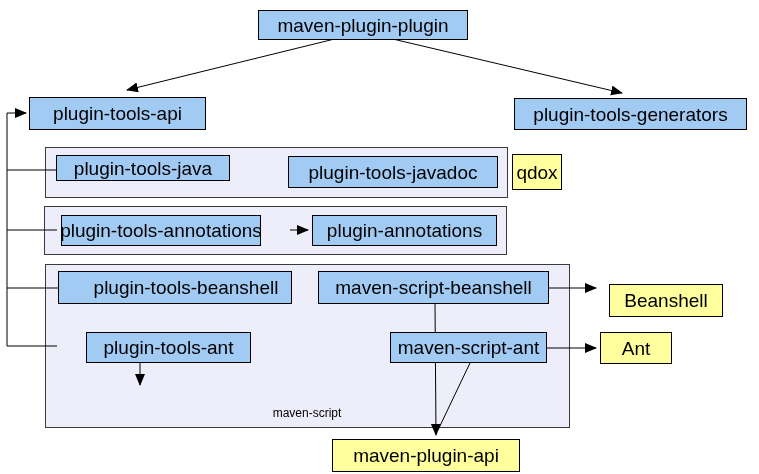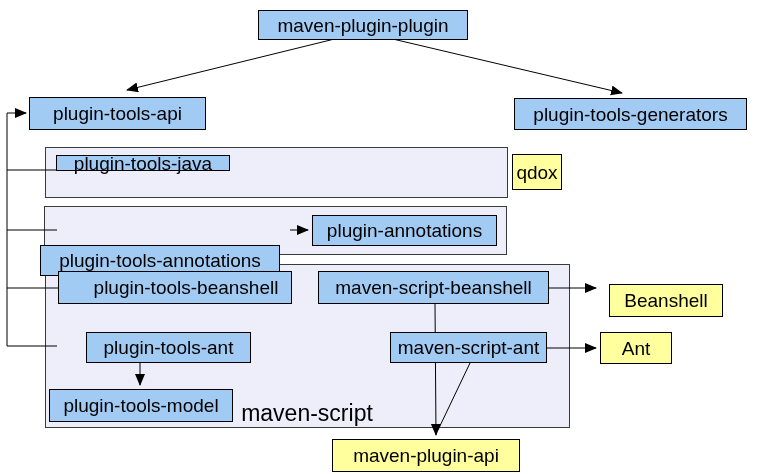--- a/index.html
+++ b/index.html
@@ -42,21 +42,21 @@
   .module {
     background: var(--module_fill, #a2cbf4);
     border: 1px solid var(--module_border, #000000);
   }
   .dependency {
     background: var(--dependency_fill, #ffff9e);
     border: 1px solid var(--dependency_border, #000000);
   }
   .group-label {
     position: absolute;
-    font-size: 23px;
+    font-size: 12px;
     line-height: 1;
     white-space: nowrap;
     z-index: 3;
     display: flex;
     align-items: center;
     justify-content: center;
   }
   svg line, svg path.edge {
     stroke: var(--line, #000000);
     stroke-width: 1;
@@ -98,28 +98,28 @@
 
     <line x1="547" y1="348" x2="596" y2="348" marker-end="url(#ah)"></line>
 
     <line x1="435" y1="304" x2="436" y2="435" marker-end="url(#ah)"></line>
     <line x1="470" y1="363" x2="438" y2="430"></line>
   </svg>
 
   <div class="node module" style="left:258px; top:2px; width:210px; height:30px;margin-top:8px;">maven-plugin-plugin</div>
   <div class="node module" style="left:29px; top:97px; width:177px; height:33px;">plugin-tools-api</div>
   <div class="node module" style="left:514px; top:98px; width:233px; height:32px;">plugin-tools-generators</div>
-  <div class="node module" style="left:56px; top:155px; width:174px; height:16px;">plugin-tools-java</div>
-  <div class="node module" style="left:40px; top:215px; width:240px; height:31px;margin-top:30px;">plugin-tools-annotations</div>
+  <div class="node module" style="left:56px; top:155px; width:174px; height:26px;">plugin-tools-java</div>
+  <div class="node module" style="left:288px; top:156px; width:210px; height:32px;">plugin-tools-javadoc</div>
+  <div class="node module" style="left:61px; top:215px; width:200px; height:31px;">plugin-tools-annotations</div>
   <div class="node module" style="left:312px; top:215px; width:185px; height:31px;">plugin-annotations</div>
   <div class="node module" style="left:58px; top:271px; width:234px; height:33px;padding-left:22px;">plugin-tools-beanshell</div>
   <div class="node module" style="left:318px; top:271px; width:231px; height:33px;">maven-script-beanshell</div>
   <div class="node module" style="left:57px; top:332px; width:165px; height:31px;margin-left:29px;">plugin-tools-ant</div>
   <div class="node module" style="left:390px; top:332px; width:157px; height:31px;">maven-script-ant</div>
-  <div class="node module" style="left:49px; top:389px; width:184px; height:33px;">plugin-tools-model</div>
 
   <div class="node dependency" style="left:512px; top:154px; width:50px; height:36px;">qdox</div>
   <div class="node dependency" style="left:599px; top:284px; width:114px; height:33px;margin-left:10px;">Beanshell</div>
   <div class="node dependency" style="left:600px; top:332px; width:72px; height:32px;">Ant</div>
   <div class="node dependency" style="left:332px; top:439px; width:188px; height:33px;">maven-plugin-api</div>
 
   <div class="group-label" style="left:243px; top:402px; width:128px; height:22px;">maven-script</div>
 
 </div>
 

